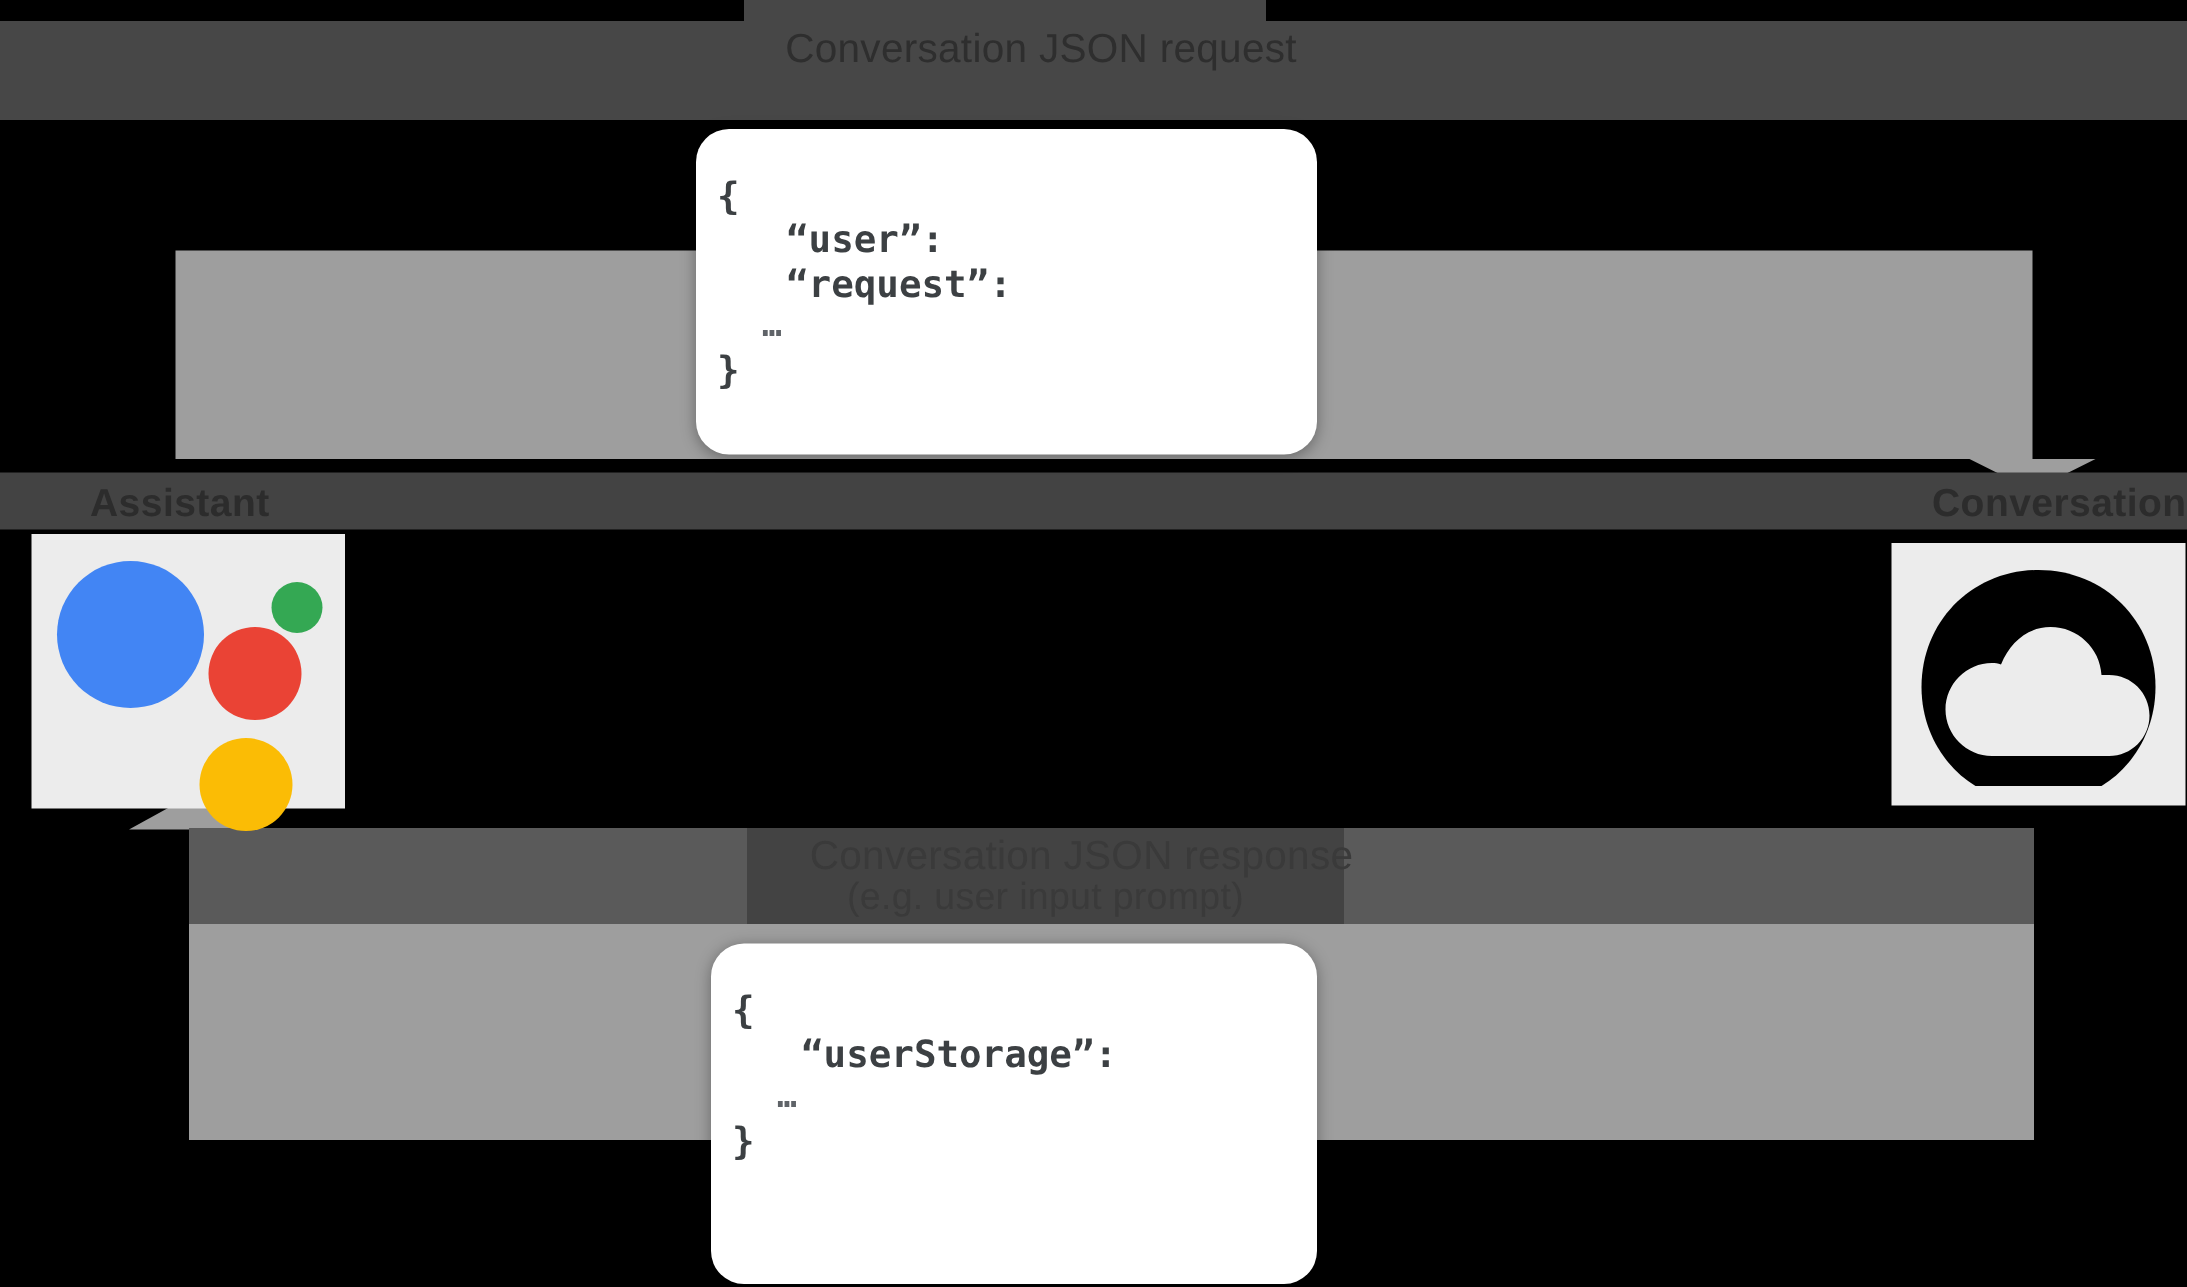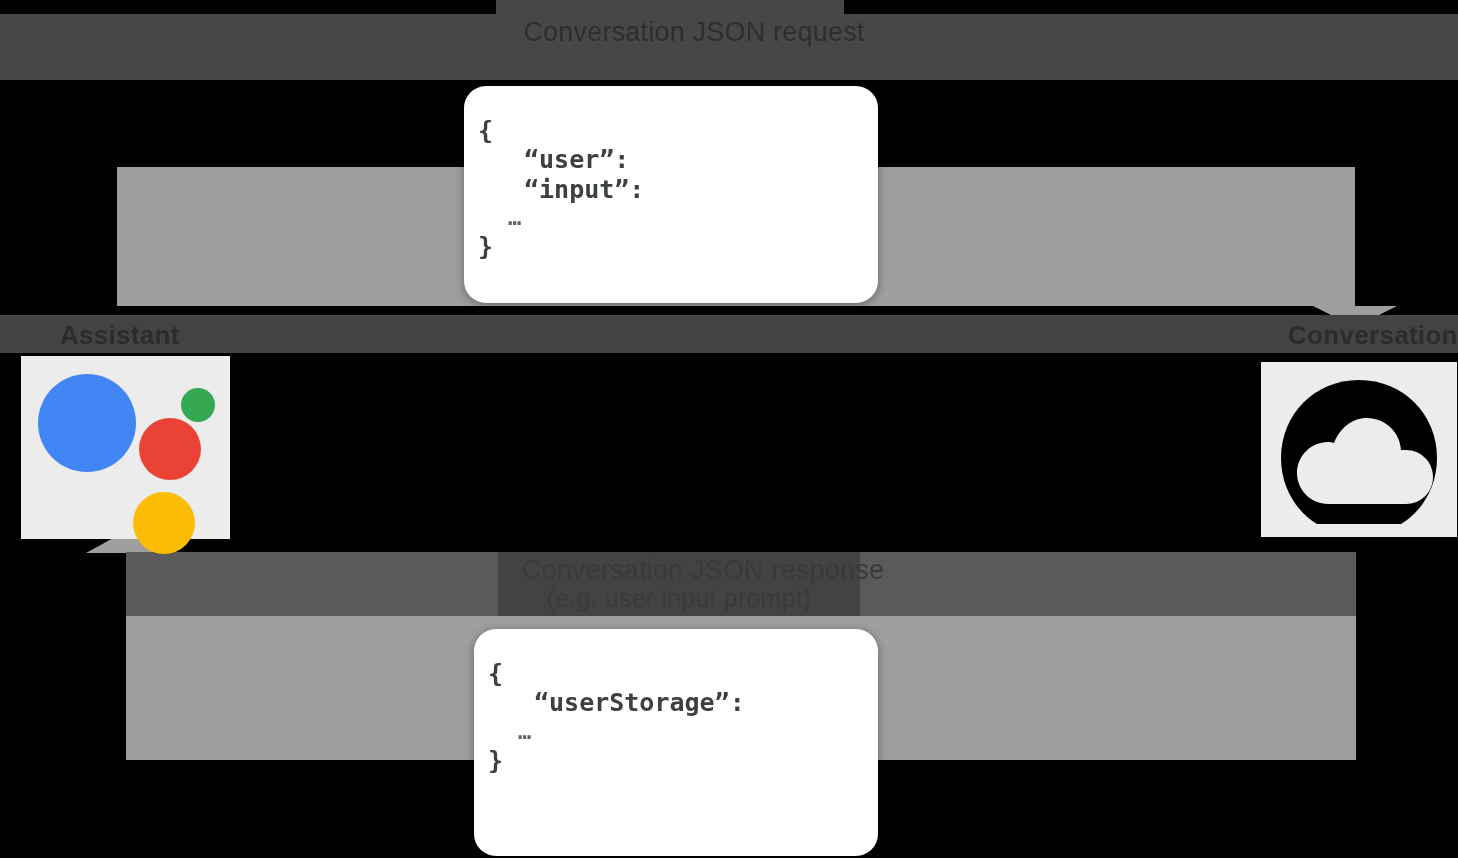--- a/index.html
+++ b/index.html
@@ -74,21 +74,21 @@
     top: 552px;
     width: 1230px;
     height: 64px;
     background: #5a5a5a;
     z-index: 3;
   }
   #bottom-label-inner {
     position: absolute;
     left: 498px;
     top: 552px;
-    width: 362px;
+    width: 398px;
     height: 64px;
     display: flex;
     flex-direction: column;
     align-items: center;
     justify-content: center;
     z-index: 5;
   }
   #bottom-label-inner .label-line-1,
   #bottom-label-inner .label-line-2 {
     color: #3a3a3a;
@@ -240,21 +240,21 @@
   <div id="top-label-inner" class="label-band">
     <div class="label-line-1">Conversation JSON request</div>
   </div>
 
   <div id="top-arrow-shaft" class="arrow-band"></div>
   <div id="top-arrow-head"></div>
 
   <div id="json-request-card" class="json-card">
     <div class="json-line">{</div>
     <div class="json-line json-indent">“user”:</div>
-    <div class="json-line json-indent">“input”:</div>
+    <div class="json-line json-indent">“request”:</div>
     <div class="json-ellipsis">…</div>
     <div class="json-line">}</div>
   </div>
 
   <div id="middle-band"></div>
   <div id="assistant-label" class="node-label">Assistant</div>
   <div id="fulfillment-label" class="node-label">Conversation</div>
 
   <div id="assistant-icon" class="node-icon">
     <div class="dot" id="dot-blue"></div>

